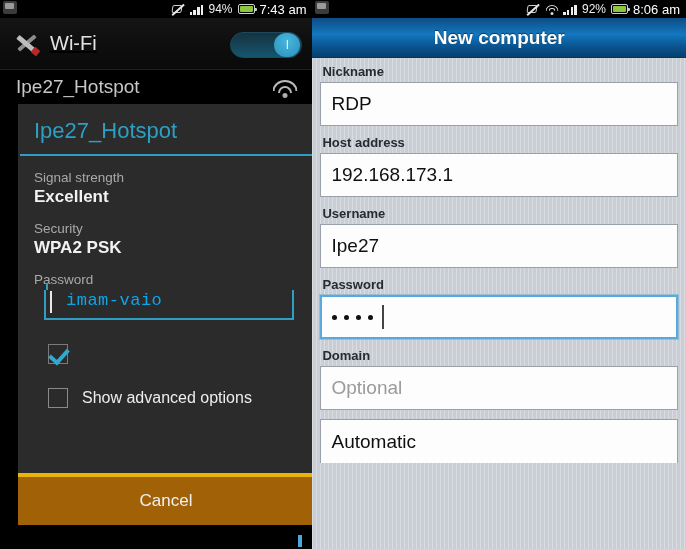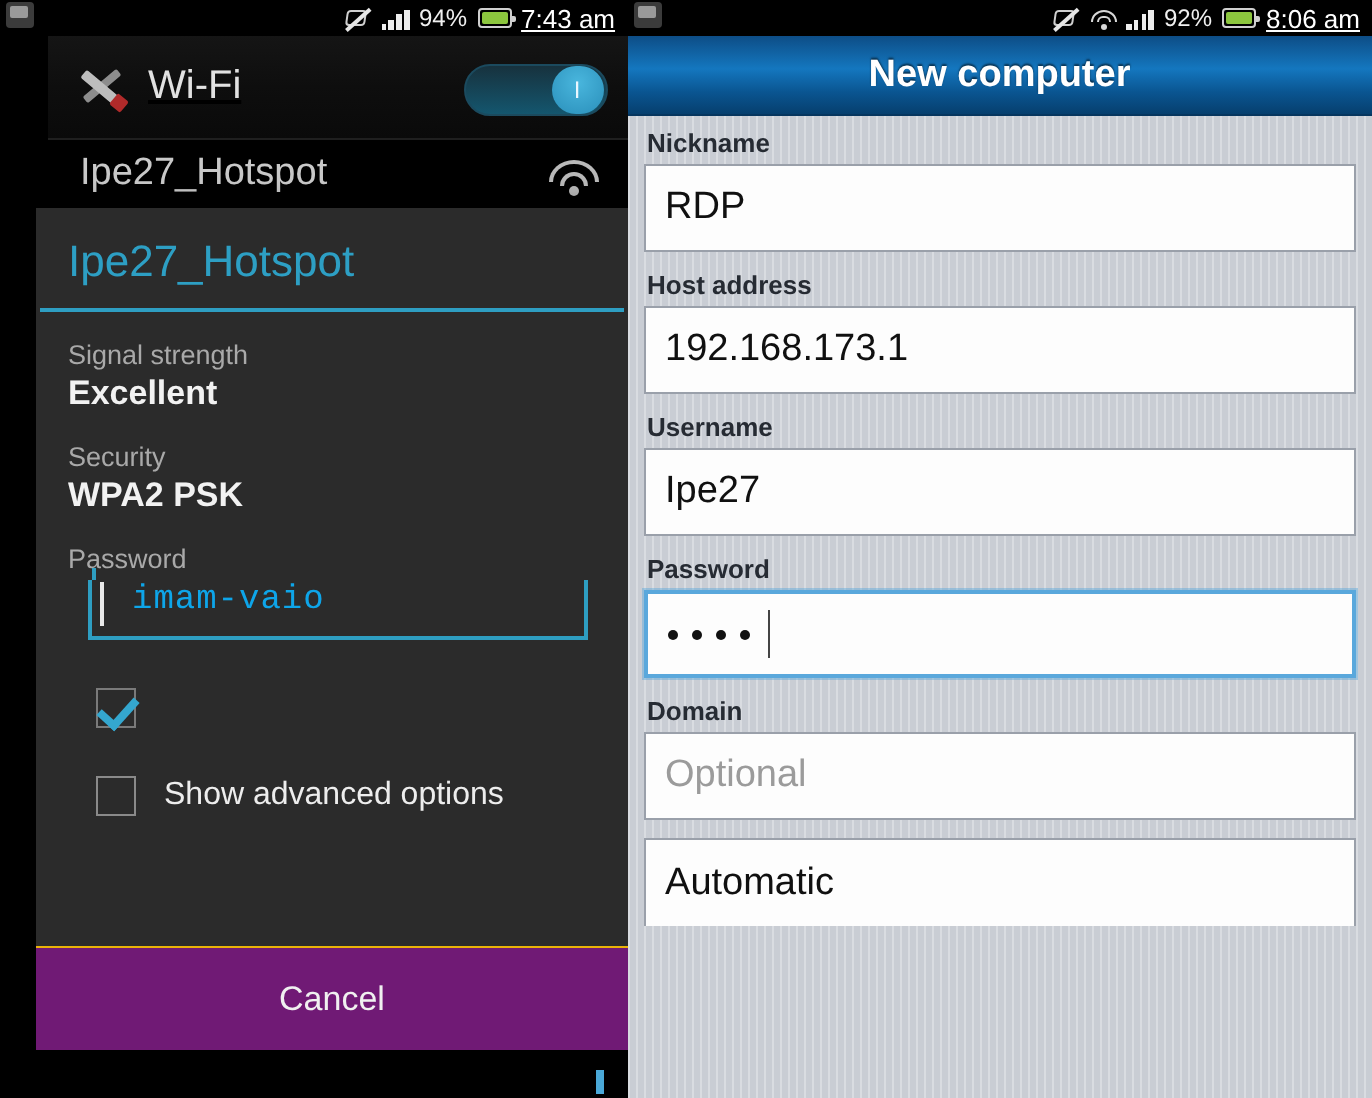--- a/index.html
+++ b/index.html
@@ -10,21 +10,20 @@
     overflow: hidden;
   }
   .screen { position: relative; width: 686px; height: 549px; display: flex; }
 
   
   .left-panel {
     position: relative;
     width: 338px; height: 549px;
     background: #000000;
     overflow: hidden;
-    padding-left: 24px;
   }
   .statusbar {
     height: 18px; width: 100%;
     background: #000;
     display: flex; align-items: center; justify-content: flex-end;
     padding-right: 6px; gap: 5px;
     color: #e8e8e8; font-size: 12px;
   }
   .statusbar-left-icon {
     position: absolute; left: 3px; top: 1px;
@@ -69,21 +68,21 @@
   }
   .icon-battery::after {
     content: ""; position: absolute; right: -3.2px; top: 2.6px;
     width: 2px; height: 3.5px; background: #d0d0d0; border-radius: 0 1px 1px 0;
   }
   .icon-battery i {
     position: absolute; left: 1px; top: 1px; bottom: 1px; right: 1px;
     background: #8cc63e; border-radius: 1px;
   }
   .sb-text { font-size: 12px; color: #f0f0f0; }
-  .sb-time { font-size: 13px; color: #ffffff; text-decoration: underline; }
+  .sb-time { font-size: 13px; color: #ffffff; }
 
   .wifi-header {
     height: 52px; width: 100%;
     background: linear-gradient(to bottom, #151515 0%, #0e0e0e 50%, #0a0a0a 100%);
     border-bottom: 1px solid #1f1f1f;
     display: flex; align-items: center; padding: 0 12px;
     position: relative;
     text-decoration: underline;
   }
   .wrench-icon { position: relative; width: 30px; height: 28px; }
@@ -177,21 +176,21 @@
   .cbox.checked { border-color: #7a7a7a; }
   .cbox.checked::after {
     content: ""; position: absolute; left: 4px; top: 0px;
     width: 8px; height: 15px;
     border: solid #34a7cf; border-width: 0 4px 4px 0;
     transform: rotate(42deg);
   }
   .cbox-label { color: #ededed; font-size: 16px; margin-left: 14px; }
   .dlg-buttons {
     display: flex; height: 52px;
-    border-top: 1px solid #eab308; background: #701a75; flex-direction: column;
+    border-top: 4px solid #eab308; background: #a16207; flex-direction: column;
   }
   .dlg-btn {
     flex: 1; display: flex; align-items: center; justify-content: center;
     color: #f0f0f0; font-size: 17px;
   }
   .dlg-btn + .dlg-btn { border-left: 1px solid #3a3a3a; }
   .left-cursor {
     position: absolute; left: 298px; bottom: 2px;
     width: 4px; height: 12px; background: #4aa8d8;
   }

